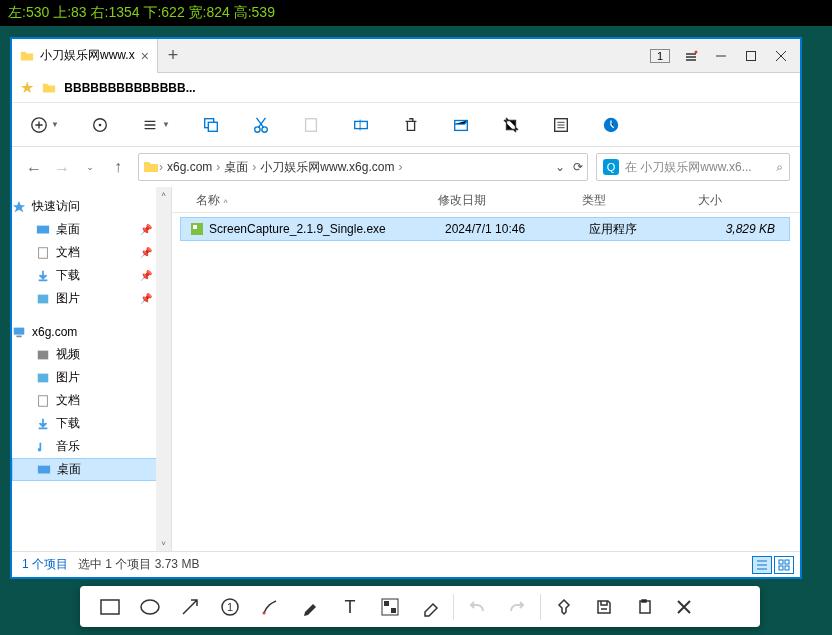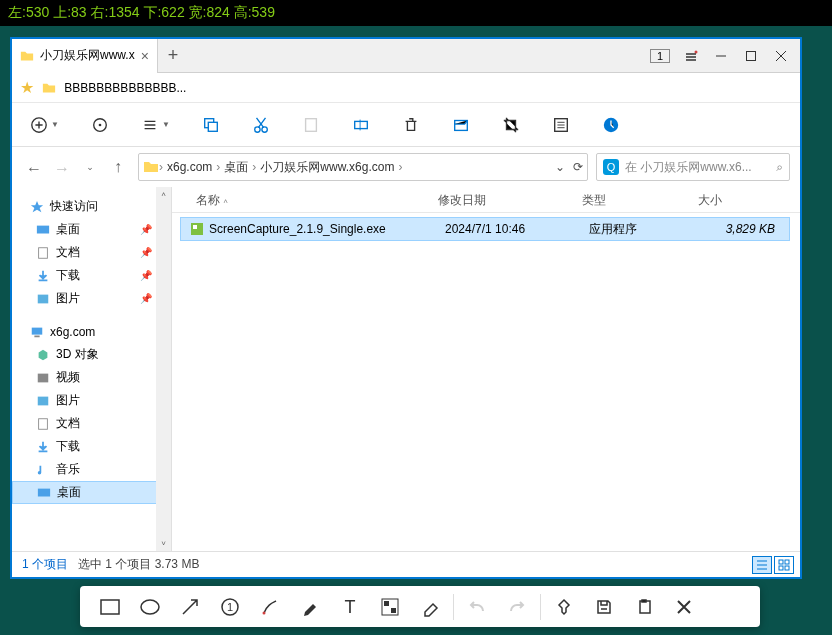--- a/index.html
+++ b/index.html
@@ -33,21 +33,21 @@
     .crumb { padding: 0 4px; color: #333; cursor: pointer; }
     .crumb-sep { color: #888; }
     .bc-controls { position: absolute; right: 4px; display: flex; gap: 8px; color: #555; }
     .search-box { width: 194px; border: 1px solid #ccc; height: 28px; display: flex; align-items: center; padding: 0 6px; font-size: 12px; color: #888; border-radius: 2px; }
     .search-icon { width: 16px; height: 16px; background: #0099dd; border-radius: 3px; margin-right: 6px; display: flex; align-items: center; justify-content: center; color: #fff; font-size: 11px; }
     
     .main-area { display: flex; height: 364px; }
     
     .sidebar { width: 160px; border-right: 1px solid #e0e0e0; overflow: hidden; position: relative; font-size: 12px; }
     .side-item { display: flex; align-items: center; height: 23px; padding-left: 24px; gap: 6px; cursor: pointer; }
-    .side-item.top { padding-left: 18px; }
+    .side-item.top { padding-left: 0; }
     .side-item.selected { background: #cce8ff; border: 1px solid #99d1ff; }
     .side-item svg { width: 14px; height: 14px; flex-shrink: 0; }
     .pin { position: absolute; right: 18px; color: #aaa; font-size: 10px; }
     .scroll-track { position: absolute; right: 0; top: 0; width: 15px; height: 100%; background: #f0f0f0; }
     .scroll-up, .scroll-down { height: 15px; display: flex; align-items: center; justify-content: center; font-size: 8px; color: #666; cursor: pointer; }
     .scroll-down { position: absolute; bottom: 0; width: 100%; }
     
     .file-area { flex: 1; font-size: 12px; }
     .columns { display: flex; height: 26px; border-bottom: 1px solid #e8e8e8; color: #555; }
     .col { padding: 5px 10px; }
@@ -110,21 +110,21 @@
           </svg>
         </div>
     </div>
   </div>
 
   <div class="bookmarks">
     <span class="star-icon">★</span>
     <svg width="14" height="14" viewBox="0 0 16 16">
         <path fill="#ffd75e" d="M1 3h5l2 2h7v8H1z"></path>
       </svg>
-    <span style="font-weight:normal">BBBBBBBBBBBBBB...</span>
+    <span style="font-weight:bold">BBBBBBBBBBBBBB...</span>
   </div>
 
   <div class="toolbar">
     <div class="tool-btn">
         <svg viewBox="0 0 20 20">
           <circle cx="10" cy="10" r="8" fill="none" stroke="#333" stroke-width="1.5"></circle>
           <path stroke="#333" stroke-width="1.5" d="M10 6v8M6 10h8"></path>
         </svg>
         <span class="drop">▼</span>
       </div>
@@ -265,26 +265,20 @@
           <span>图片</span>
           <span class="pin">📌</span>
         </div>
       <div style="height:10px"></div>
       <div class="side-item top">
           <svg viewBox="0 0 16 16">
             <rect x="2" y="3" width="12" height="8" fill="#4aa0e8"></rect>
             <rect x="5" y="12" width="6" height="2" fill="#888"></rect>
           </svg>
           <span>x6g.com</span>
-        </div>
-      <div class="side-item">
-          <svg viewBox="0 0 16 16">
-            <path fill="#5ac0a0" d="M8 2l5 3v6l-5 3-5-3V5z"></path>
-          </svg>
-          <span>3D 对象</span>
         </div>
       <div class="side-item">
           <svg viewBox="0 0 16 16">
             <rect x="2" y="3" width="12" height="10" fill="#888"></rect>
           </svg>
           <span>视频</span>
         </div>
       <div class="side-item">
           <svg viewBox="0 0 16 16">
             <rect x="2" y="3" width="12" height="10" fill="#5ab0e0"></rect>

